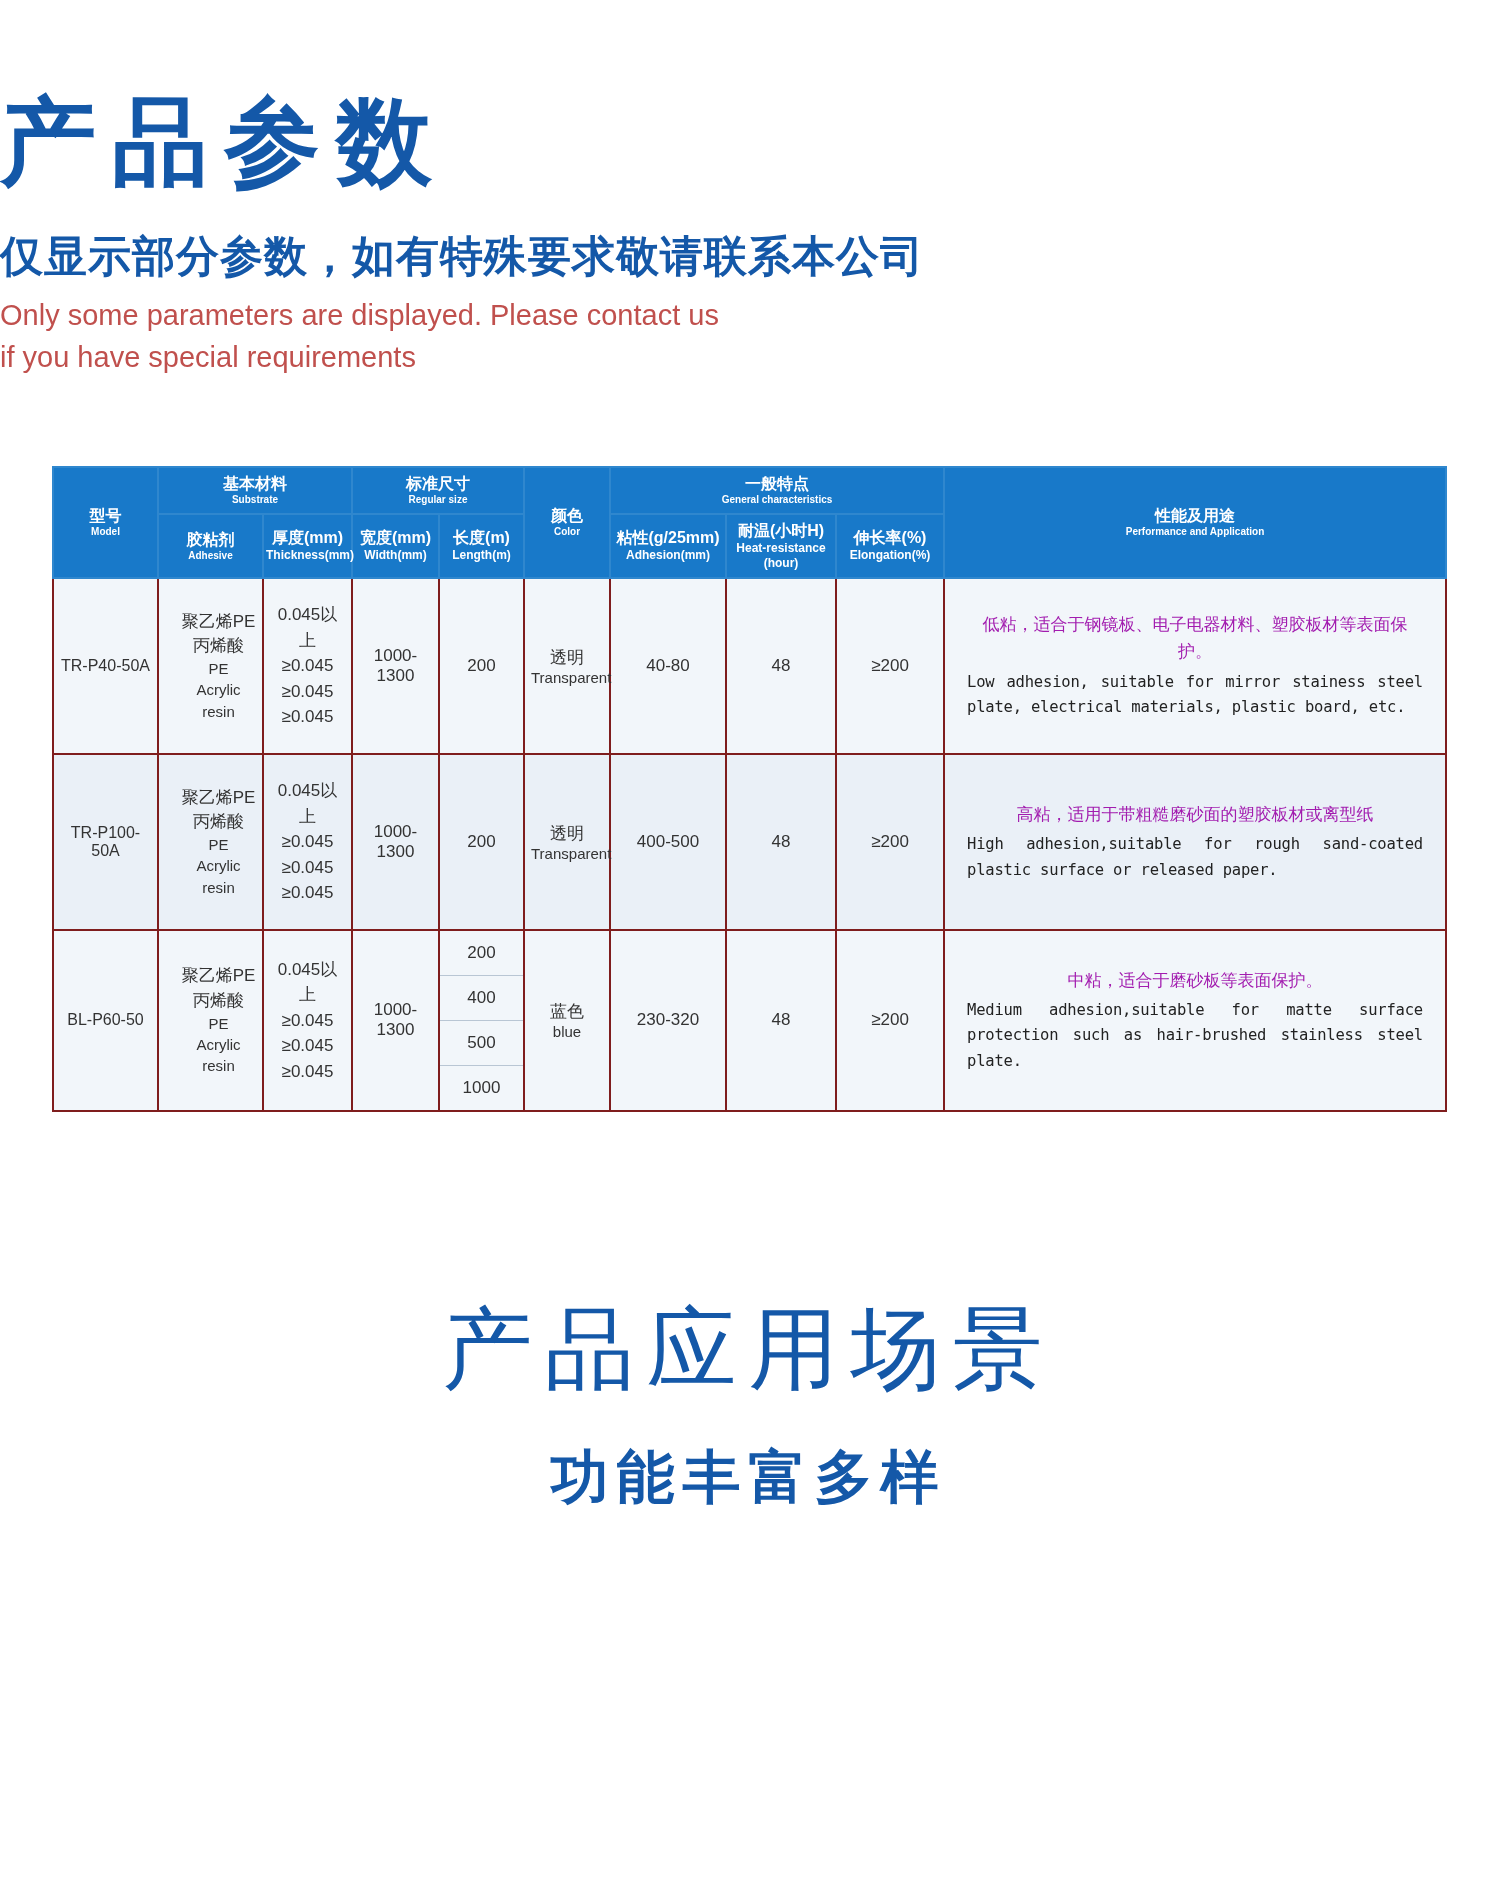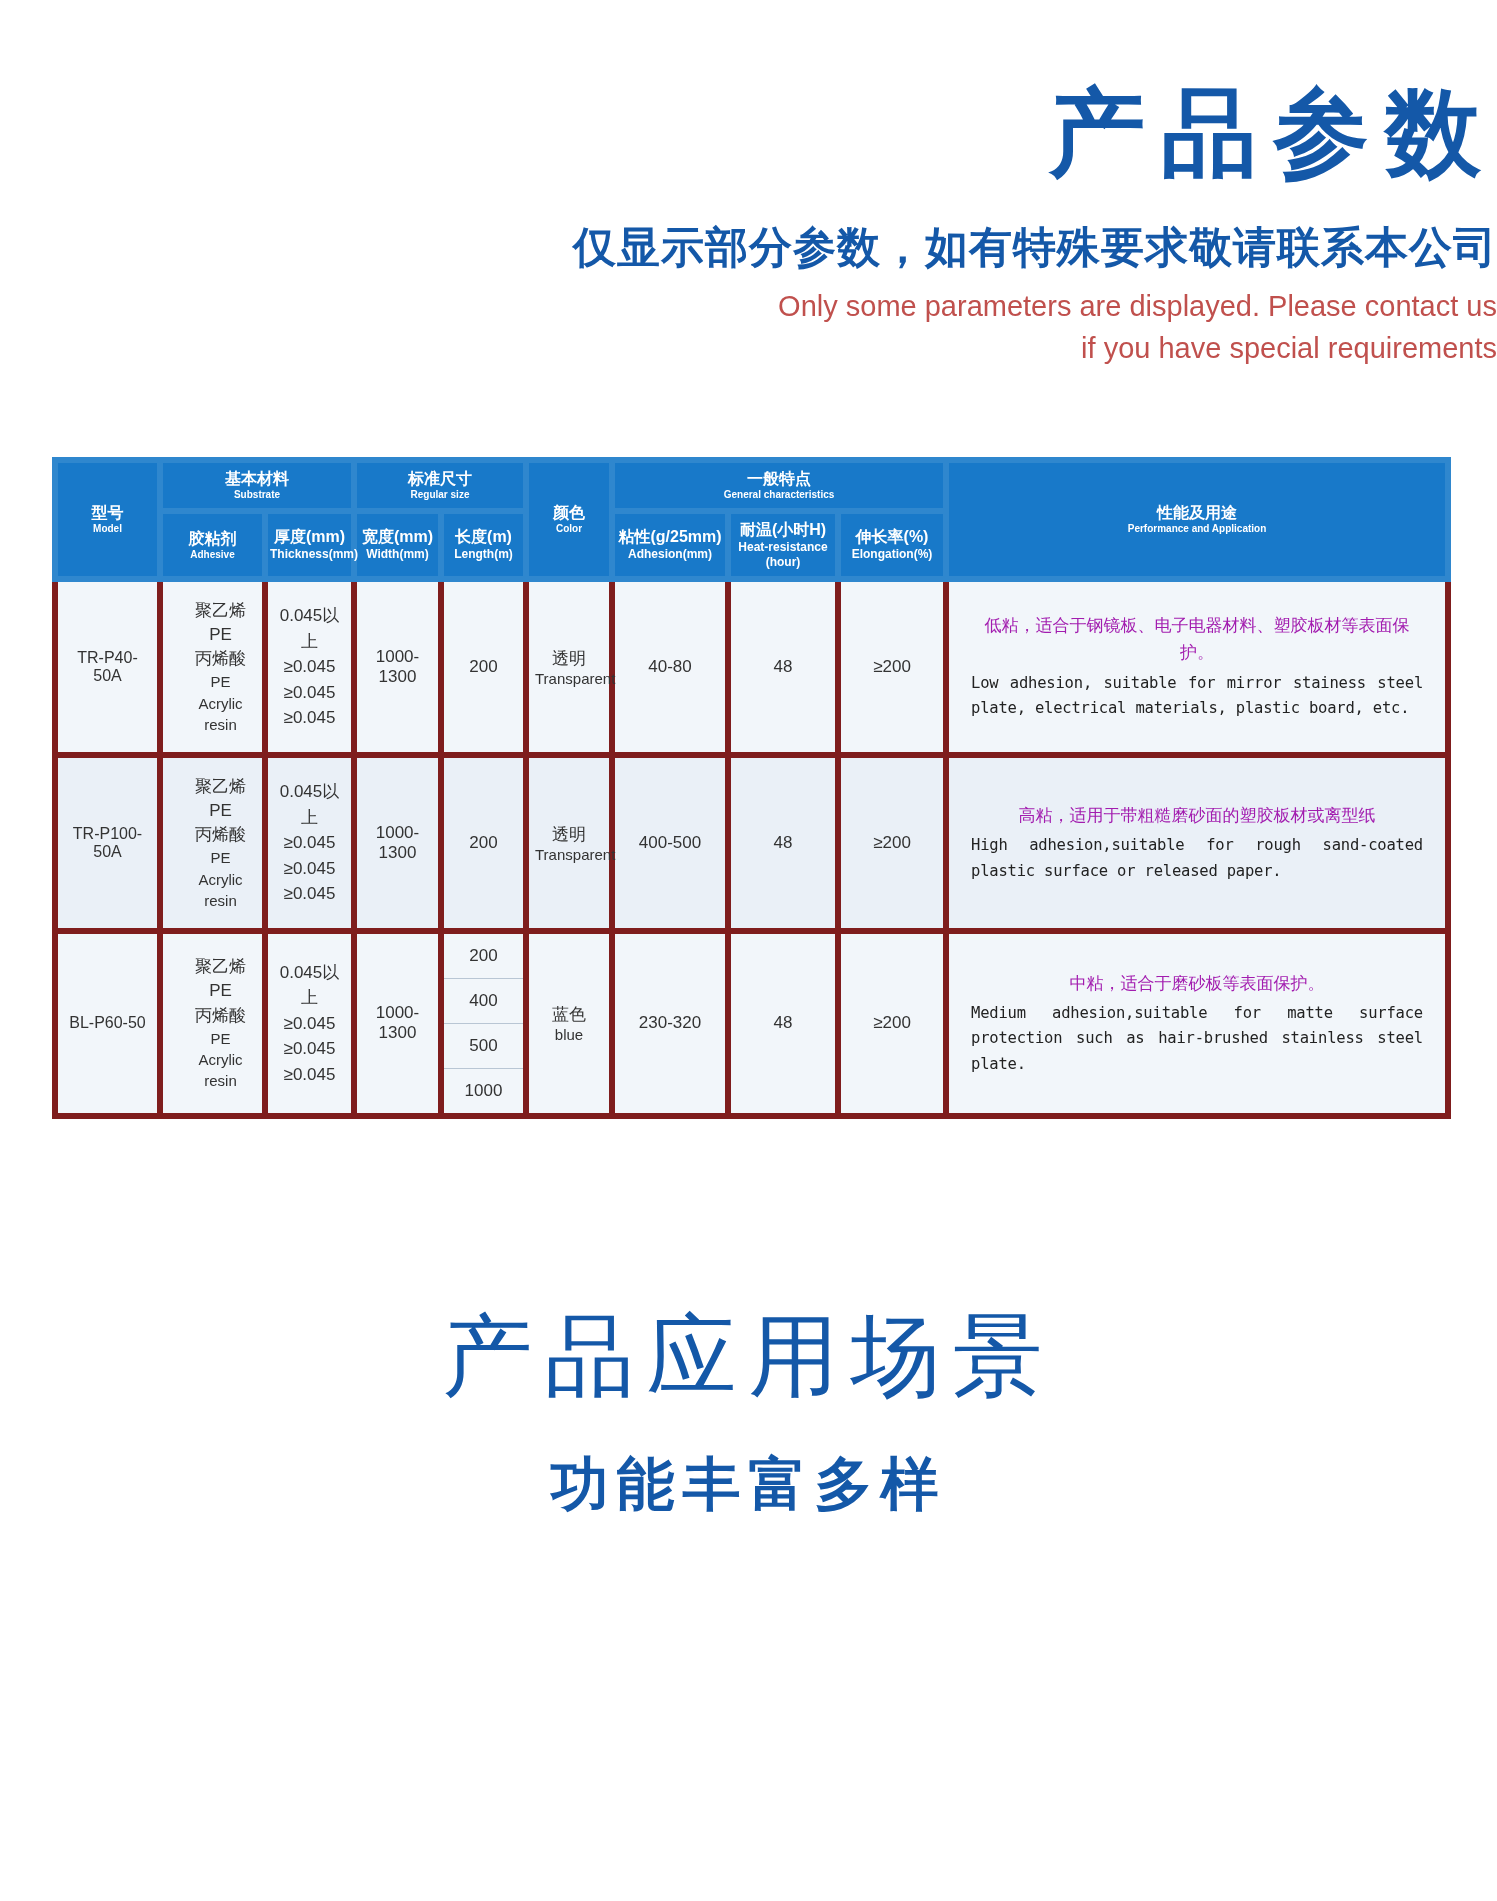--- a/index.html
+++ b/index.html
@@ -16,23 +16,22 @@
     overflow: hidden;
   }
   .page {
     width: 1497px;
     height: 1901px;
     position: relative;
   }
 
   
   .header {
-    text-align: right;
-    padding-top: 52px;
-    margin-top: 31px;
+    text-align: left;
+    padding-top: 92px;
   }
   .main-title {
     font-size: 96px;
     font-weight: bold;
     color: #1458a8;
     letter-spacing: 16px;
     line-height: 1.05;
     margin: 0;
   }
   .sub-title-cn {
@@ -54,21 +53,21 @@
   
   .table-wrap {
     margin: 88px 52px 0 52px;
   }
   table.spec {
     border-collapse: collapse;
     width: 1393px;
     table-layout: fixed;
   }
   table.spec th, table.spec td {
-    border: 6px solid #7f1d1d;
+    border: 2px solid #7f1d1d;
     text-align: center;
     vertical-align: middle;
   }
   table.spec thead th {
     background: #1879c9;
     color: #ffffff;
     border-color: #2f87ce;
     font-weight: bold;
     padding: 6px 2px;
     line-height: 1.25;

